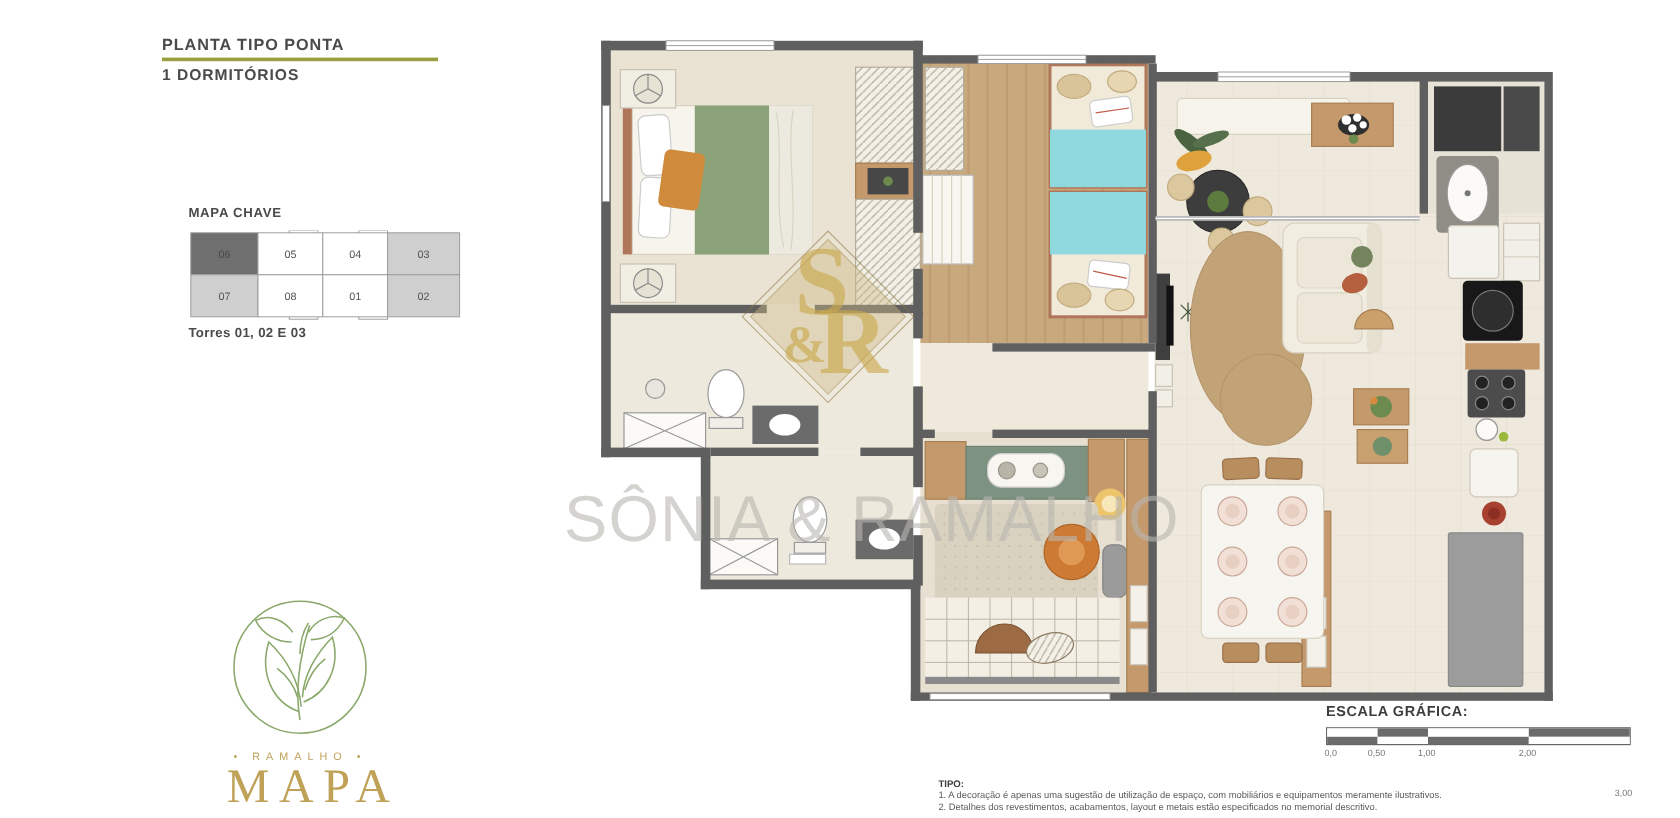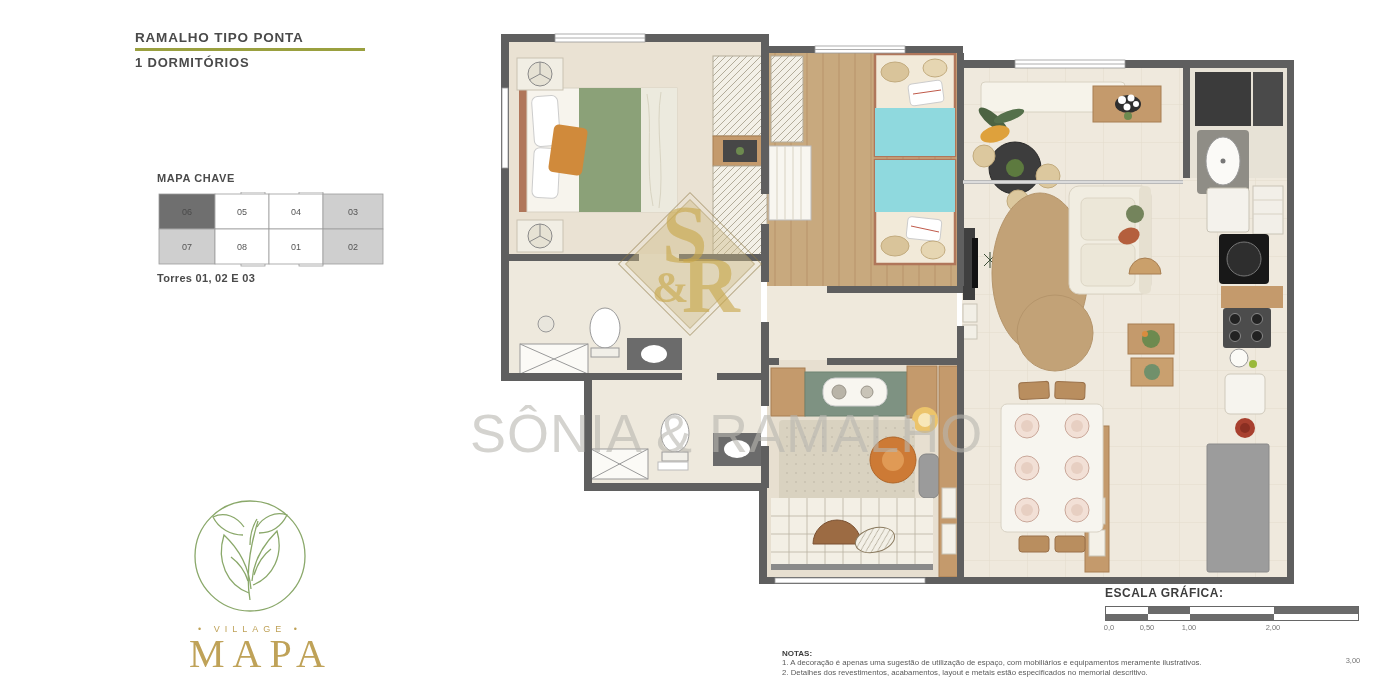--- a/index.html
+++ b/index.html
@@ -55,21 +55,21 @@
   .notes-block{left:782px;top:649px;width:580px;}
   .notes-heading{font-size:8px;font-weight:bold;color:#3d3d3d;}
   .notes-item{font-size:7.8px;color:#5a5a5a;line-height:10px;}
 </style>
 </head>
 <body>
 
 <div class="canvas">
 
   <div class="abs title-block">
-    <div class="title">RAMALHO TIPO PONTA</div>
+    <div class="title">PLANTA TIPO PONTA</div>
     <div class="title-underline"></div>
     <div class="subtitle">1 DORMITÓRIOS</div>
   </div>
 
   <div class="abs keymap-block">
     <div class="keymap-label">MAPA CHAVE</div>
     <svg class="keymap-svg" width="230" height="76" viewBox="0 0 230 76">
       <g stroke="#9c9c9c" stroke-width="0.8">
         <rect x="84" y="0" width="24" height="4" fill="#fff"></rect>
         <rect x="142" y="0" width="24" height="4" fill="#fff"></rect>
@@ -105,21 +105,21 @@
         <path d="M59,103 C55,80 57,56 67,24"></path>
         <path d="M58,96 C36,88 25,64 33,38 C48,52 58,70 60,92"></path>
         <path d="M40,60 C48,66 54,74 57,84"></path>
         <path d="M62,88 C82,80 93,58 86,34 C72,48 62,66 61,84"></path>
         <path d="M80,52 C72,58 66,68 63,78"></path>
         <path d="M66,30 C72,20 84,14 96,18 C90,30 80,36 68,36"></path>
         <path d="M53,30 C46,20 34,14 22,20 C28,32 40,38 52,38"></path>
         <path d="M59,48 C59,38 61,30 66,22"></path>
       </g>
     </svg>
-    <div class="logo-village">• VILLAGE •</div>
+    <div class="logo-village">• RAMALHO •</div>
     <div class="logo-park">MAPA</div>
   </div>
 
   <svg class="abs plan-svg" width="800" height="560" viewBox="0 0 800 560">
     <defs>
       <pattern id="planks" width="16" height="16" patternUnits="userSpaceOnUse">
         <rect width="16" height="16" fill="#c8a97e"></rect>
         <line x1="8" y1="0" x2="8" y2="16" stroke="#b8936a" stroke-width="1"></line>
       </pattern>
       <pattern id="tile" width="38" height="38" patternUnits="userSpaceOnUse">
@@ -399,18 +399,18 @@
     <div class="scale-ticks">
       <span class="tick tick0">0,0</span>
       <span class="tick tick1">0,50</span>
       <span class="tick tick2">1,00</span>
       <span class="tick tick3">2,00</span>
       <span class="tick tick4">3,00</span>
     </div>
   </div>
 
   <div class="abs notes-block">
-    <div class="notes-heading">NOTAS:</div>
+    <div class="notes-heading">TIPO:</div>
     <div class="notes-item">1. A decoração é apenas uma sugestão de utilização de espaço, com mobiliários e equipamentos meramente ilustrativos.</div>
     <div class="notes-item">2. Detalhes dos revestimentos, acabamentos, layout e metais estão especificados no memorial descritivo.</div>
   </div>
 
 </div>
 
 </body></html>

